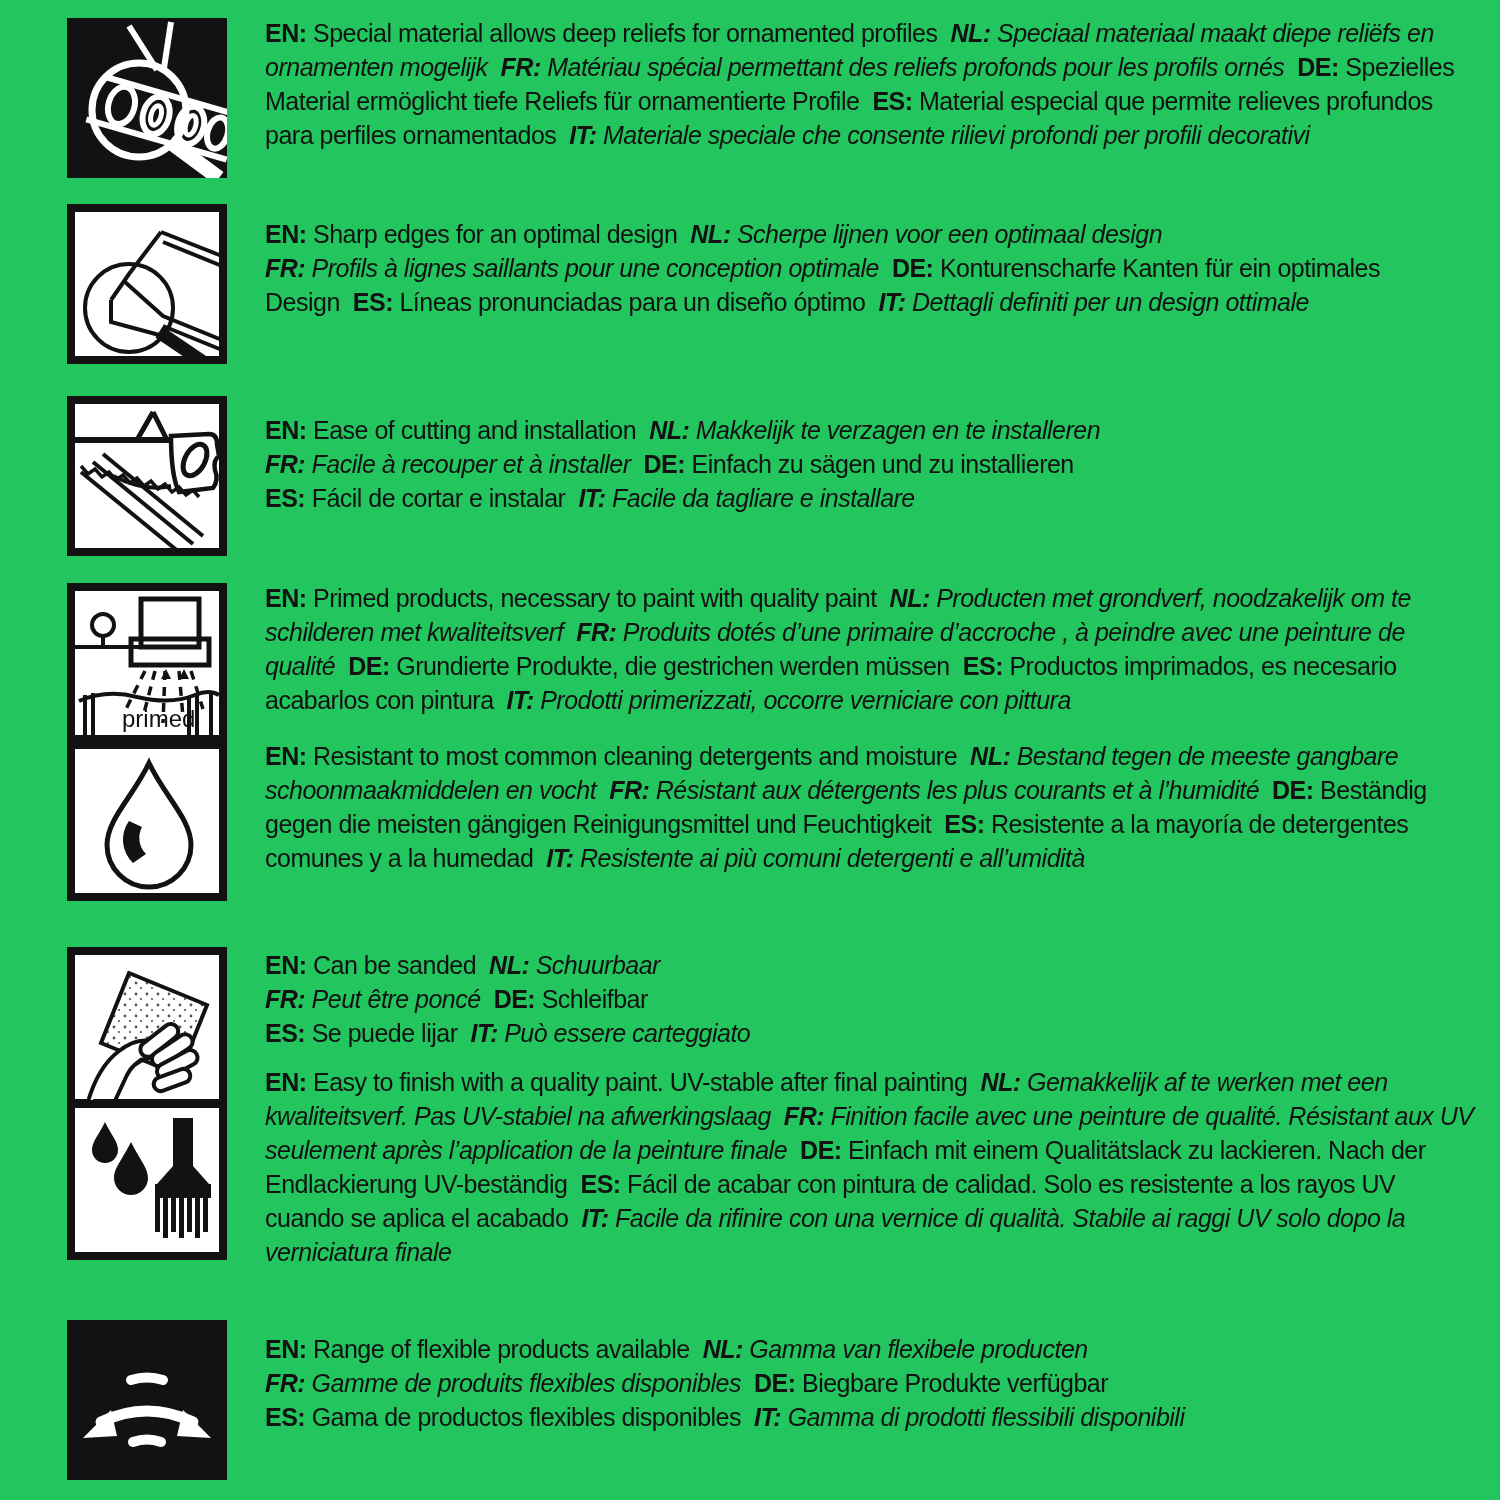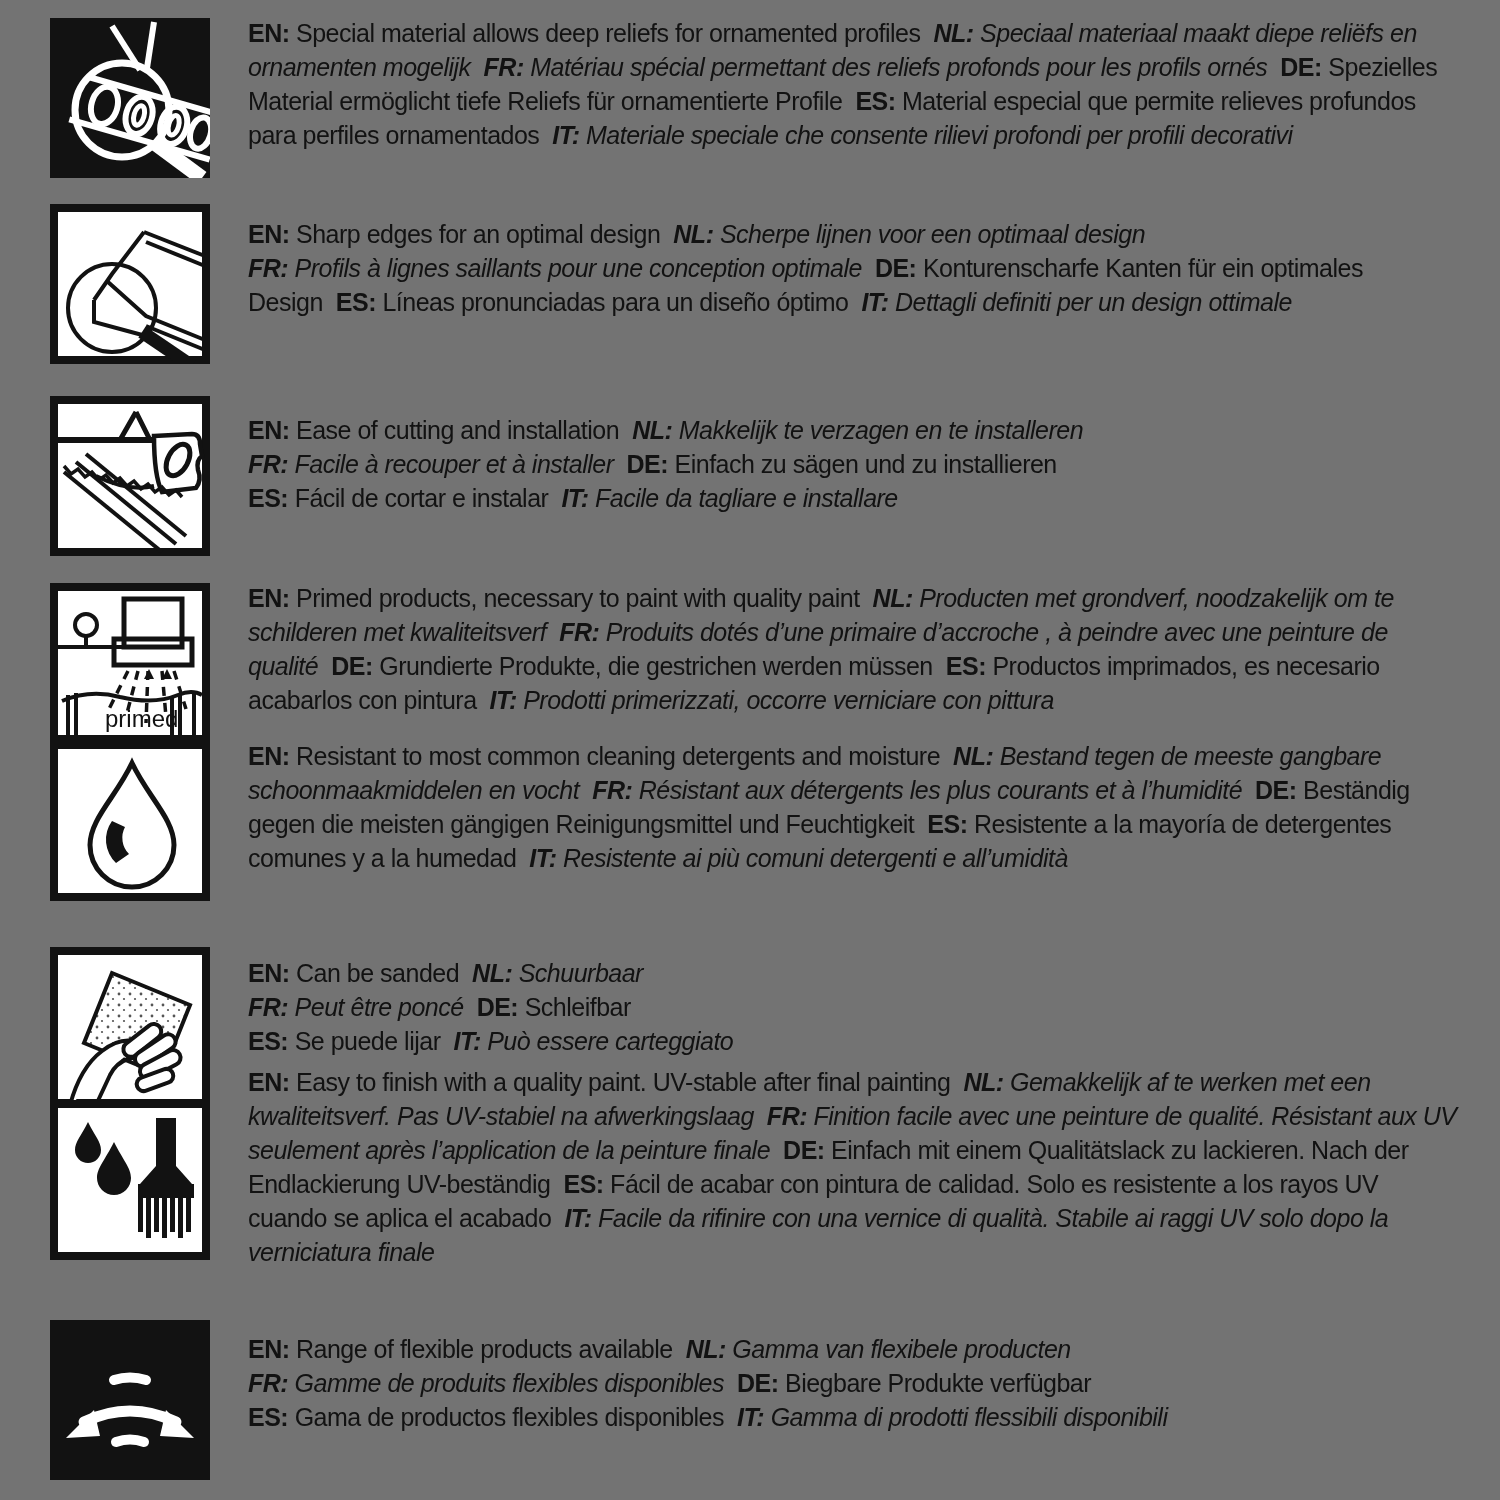--- a/index.html
+++ b/index.html
@@ -1,31 +1,31 @@
 <!DOCTYPE html>
 <html><head>
 <meta charset="utf-8">
 <style>
   html,body{margin:0;padding:0;background:#ffffff;}
   body{width:1500px;height:1500px;font-family:"Liberation Sans",sans-serif;color:#121212;}
-  .page{position:relative;width:1500px;height:1500px;overflow:hidden;background:#737373;}
+  .page{position:relative;width:1500px;height:1500px;overflow:hidden;background:#22c55e;}
   .row{position:absolute;left:50px;display:flex;align-items:flex-start;gap:38px;}
-  .icon-box{width:160px;height:160px;flex:0 0 160px;}
+  .icon-box{width:160px;height:160px;flex:0 0 160px;margin-left:17px;}
   .icon-box svg{display:block;width:160px;height:160px;}
   .text{width:1212px;font-size:25px;line-height:34px;letter-spacing:-0.5px;}
   .seg{padding-right:13px;}
   .it{font-style:italic;}
   .lab{font-weight:bold;}
   
   .r0{top:18px}   .r0 .text{margin-top:-2px}
   .r1{top:204px}  .r1 .text{margin-top:13px}
   .r2{top:396px}  .r2 .text{margin-top:17px}
   .r3{top:583px}  .r3 .text{margin-top:-2px}
   .r4{top:741px}  .r4 .text{margin-top:-2px}
-  .r5{top:947px}  .r5 .text{margin-top:9px}
+  .r5{top:947px}  .r5 .text{margin-top:1px}
   .r6{top:1100px} .r6 .text{margin-top:-35px}
   .r7{top:1320px} .r7 .text{margin-top:12px}
 </style>
 </head>
 <body>
 
 <div class="page">
 
   <div class="row r0">
     <div class="icon-box">

